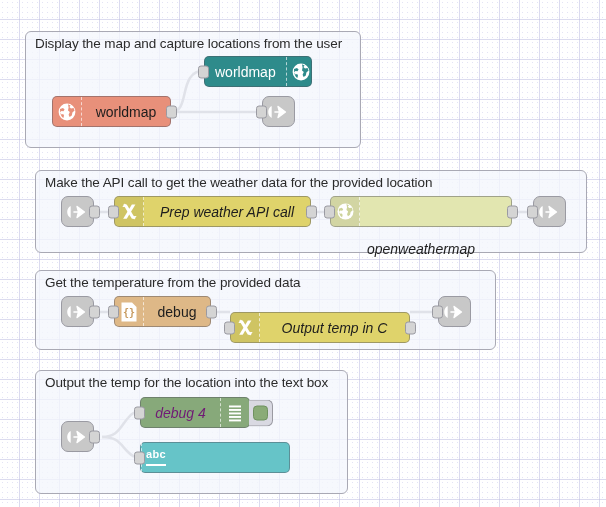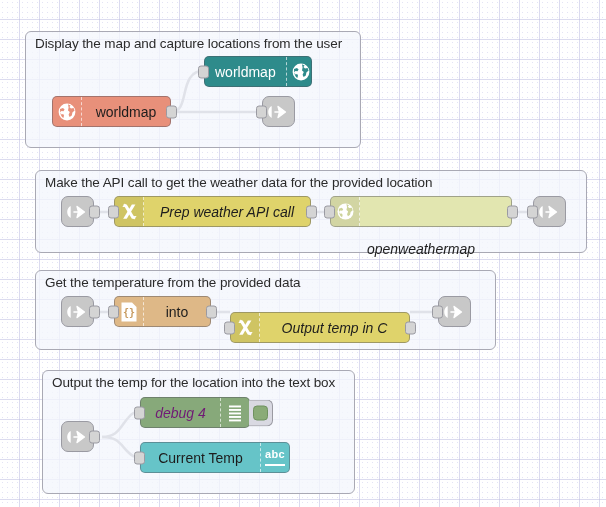--- a/index.html
+++ b/index.html
@@ -255,21 +255,21 @@
   </div>
 
   <div class="node" style="left:114px; top:296px; width:97px; background:#deb887;">
     <div class="port in"></div>
     <div class="icon-pane left">
       <svg class="gl" width="20" height="22" viewBox="0 0 20 22" aria-hidden="true">
         <path d="M2.5 1.5 L13 1.5 L17.5 6 L17.5 20.5 L2.5 20.5 Z" fill="#ffffff"></path>
         <text x="10" y="15" font-family="DejaVu Sans Mono, monospace" font-size="10" font-weight="bold" text-anchor="middle" fill="#c79a5e">{}</text>
       </svg>
     </div>
-    <div class="label">into</div>
+    <div class="label">debug</div>
     <div class="port out"></div>
   </div>
 
   <div class="node" style="left:230px; top:312px; width:180px; background:#dfd36b;">
     <div class="port in"></div>
     <div class="icon-pane left shade">
       <svg class="gl" width="19" height="19" viewBox="0 0 24 24" aria-hidden="true">
         <path d="M4 3 L8.5 3 L19.5 21 L15 21 Z" fill="#ffffff"></path>
         <path d="M19.5 3 L15 3 L4 21 L8.5 21 Z" fill="#ffffff"></path>
         <path d="M6 2 L10 6 L3 6.4 Z" fill="#ffffff"></path>
@@ -281,21 +281,21 @@
   </div>
 
   <div class="linknode" style="left:438px; top:296px;">
     <div class="port in"></div>
     <svg class="gl" width="22" height="22" viewBox="0 0 24 24">
       <path d="M4 5.5 A7.5 7.5 0 0 0 4 18.5 L4 5.5 Z" fill="#ffffff"></path>
       <path d="M7 12 L16 12 M11 6 L19 12 L11 18 L12.6 12 Z" fill="#ffffff" stroke="#ffffff" stroke-width="1.6" stroke-linejoin="round"></path>
     </svg>
   </div>
 
-  <div class="group" style="left:42px; top:370px; width:313px; height:124px;">
+  <div class="group" style="left:35px; top:370px; width:313px; height:124px;">
     <div class="group-label">Output the temp for the location into the text box</div>
   </div>
 
   <div class="linknode" style="left:61px; top:421px;">
     <svg class="gl" width="22" height="22" viewBox="0 0 24 24">
       <path d="M4 5.5 A7.5 7.5 0 0 0 4 18.5 L4 5.5 Z" fill="#ffffff"></path>
       <path d="M7 12 L16 12 M11 6 L19 12 L11 18 L12.6 12 Z" fill="#ffffff" stroke="#ffffff" stroke-width="1.6" stroke-linejoin="round"></path>
     </svg>
     <div class="port out"></div>
   </div>
@@ -312,19 +312,18 @@
         <rect x="2" y="15.5" width="12" height="1.9" fill="#ffffff"></rect>
       </svg>
     </div>
     <div class="dbg-btn">
       <i></i>
     </div>
   </div>
 
   <div class="node" style="left:140px; top:442px; width:150px; background:#66c4c8;">
     <div class="port in"></div>
-    <div class="label">Current Temp</div>
     <div class="icon-pane right">
       <span class="abc">abc</span>
     </div>
   </div>
 
 </div>
 
 </body></html>

